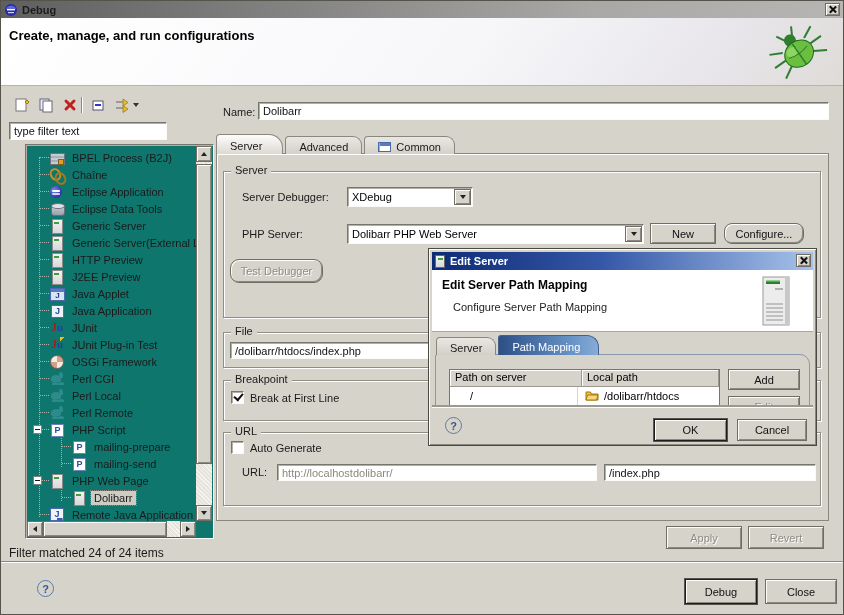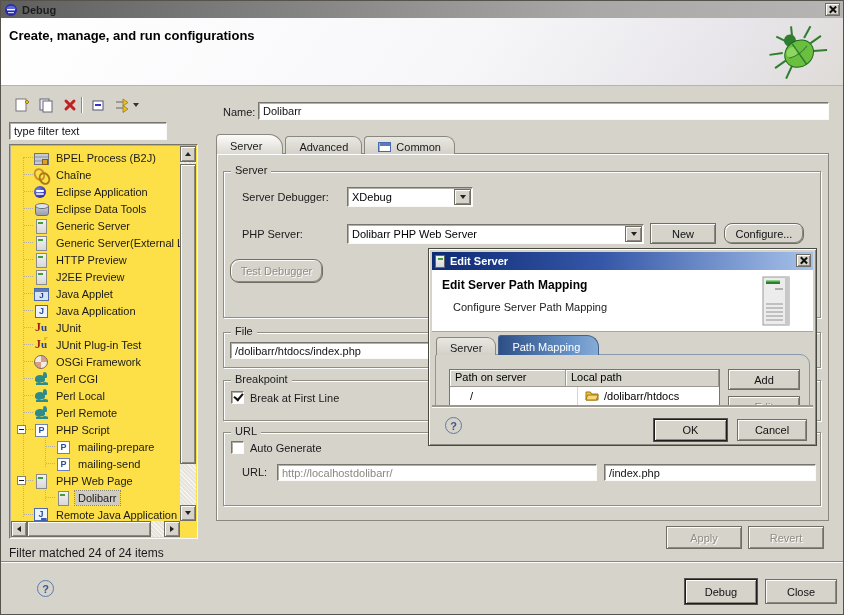--- a/index.html
+++ b/index.html
@@ -35,21 +35,21 @@
     background:linear-gradient(125deg,#ffffff 0%,#f7f7fa 55%,#e7e5e9 85%,#dedbd7 100%);
     border-bottom:1px solid #b7b4ac;}
   #banner .head{position:absolute;left:8px;top:10px;font-size:13px;font-weight:bold;color:#000;}
   #bug{position:absolute;right:8px;top:4px;}
 
   
   .tbtn{position:absolute;top:94px;width:22px;height:20px;border:none;background:transparent;box-shadow:none;}
   #tb-sep{position:absolute;left:80px;top:96px;width:2px;height:16px;border-left:1px solid #8b897f;border-right:1px solid #fff;}
   #caret{position:absolute;left:132px;top:102px;width:0;height:0;border:3.5px solid transparent;border-top:4px solid #333;}
   #filter-input{position:absolute;left:8px;top:121px;width:158px;height:18px;}
-  #treebox{position:absolute;left:8px;top:143px;width:189px;height:395px;background:#fde047;
+  #treebox{position:absolute;left:24px;top:143px;width:189px;height:395px;background:#0f766e;
     border:1px solid;border-color:#77756c #fbfaf7 #fbfaf7 #77756c;box-shadow:inset 1px 1px 0 #b2afa6;overflow:hidden;}
   #tree-rows{position:absolute;left:1px;top:4px;width:170px;}
   .trow{display:flex;align-items:center;height:17px;position:relative;padding-left:22px;font-size:11px;color:#1a1a1a;white-space:nowrap;}
   .trow.child{padding-left:44px;}
   .trow::before{content:"";position:absolute;left:13px;top:8px;width:9px;border-top:1px dotted #b3b0a6;}
   .trow.child::before{left:35px;}
   .expander{position:absolute;left:6px;top:4px;width:9px;height:9px;background:#fff;border:1px solid #848278;}
   .expander::after{content:"";position:absolute;left:1px;top:3px;width:5px;height:1px;background:#1a1a1a;}
   .vline{position:absolute;border-left:1px dotted #b3b0a6;width:0;}
   .tlabel{padding:1px 3px;}
@@ -153,21 +153,21 @@
   #dlg-header{position:absolute;left:3px;top:21px;right:3px;height:62px;background:#fff;border-bottom:1px solid #a8a6a0;}
   #dlg-header .h1{position:absolute;left:10px;top:8px;font-size:12px;font-weight:bold;color:#000;}
   #dlg-header .h2{position:absolute;left:21px;top:31px;font-size:11px;color:#222;}
   #dlg-server-art{position:absolute;right:16px;top:5px;}
   #dlg-tabs{position:absolute;left:7px;top:85px;height:21px;display:flex;align-items:flex-end;z-index:3;}
   .tab.dsel{background:linear-gradient(90deg,#2d4f86,#6590c4 70%,#86abd6);color:#fff;height:20px;border-radius:3px 12px 0 0;border-color:#44618e;padding-right:18px;}
   #dlg-folder{position:absolute;left:6px;top:105px;right:6px;height:58px;border:1px solid #8a98ac;border-radius:2px 10px 0 0;background:#d6d3cb;}
   #map-table{position:absolute;left:20px;top:120px;width:271px;height:46px;border:1px solid #77756c;background:#fff;overflow:hidden;z-index:1;}
   .map-head{display:flex;height:17px;}
   .map-head .hc{font-size:11px;padding:1px 5px;background:#d6d3cb;border-right:1px solid #9a9890;border-bottom:1px solid #9a9890;box-shadow:inset 1px 1px 0 #fff;}
-  .hc.c1{width:116px;} .hc.c2{flex:1;}
+  .hc.c1{width:132px;} .hc.c2{flex:1;}
   .map-row{display:flex;height:17px;background:#fff;align-items:center;}
   .map-row .c1{width:128px;align-self:stretch;border-right:1px solid #d9d6ce;padding-left:20px;font-size:11px;display:flex;align-items:center;}
   .map-row .c2{flex:1;display:flex;align-items:center;gap:5px;padding-left:7px;font-size:11px;}
   #btn-add{left:299px;top:120px;width:72px;height:21px;z-index:1;}
   #btn-edit{left:299px;top:147px;width:72px;height:21px;z-index:1;}
   #dlg-footer{position:absolute;left:3px;right:3px;top:158px;height:37px;background:#d6d3cb;z-index:5;
     border-top:1px solid #fdfcfa;box-shadow:0 -2px 0 #9a9890;}
   #btn-ok{left:222px;top:11px;width:73px;height:22px;}
   #btn-cancel{left:305px;top:11px;width:70px;height:22px;}
   .helpq{position:absolute;width:17px;height:17px;border-radius:50%;border:1px solid #5a7cac;color:#38588a;

